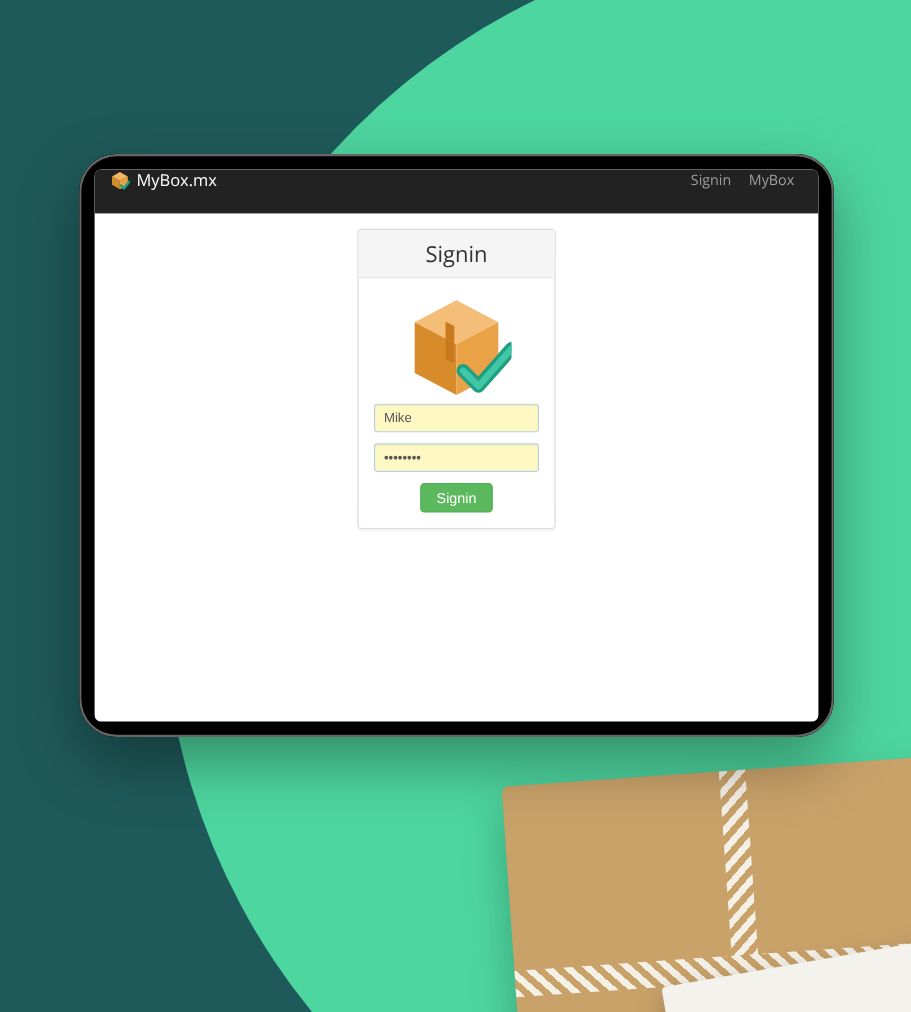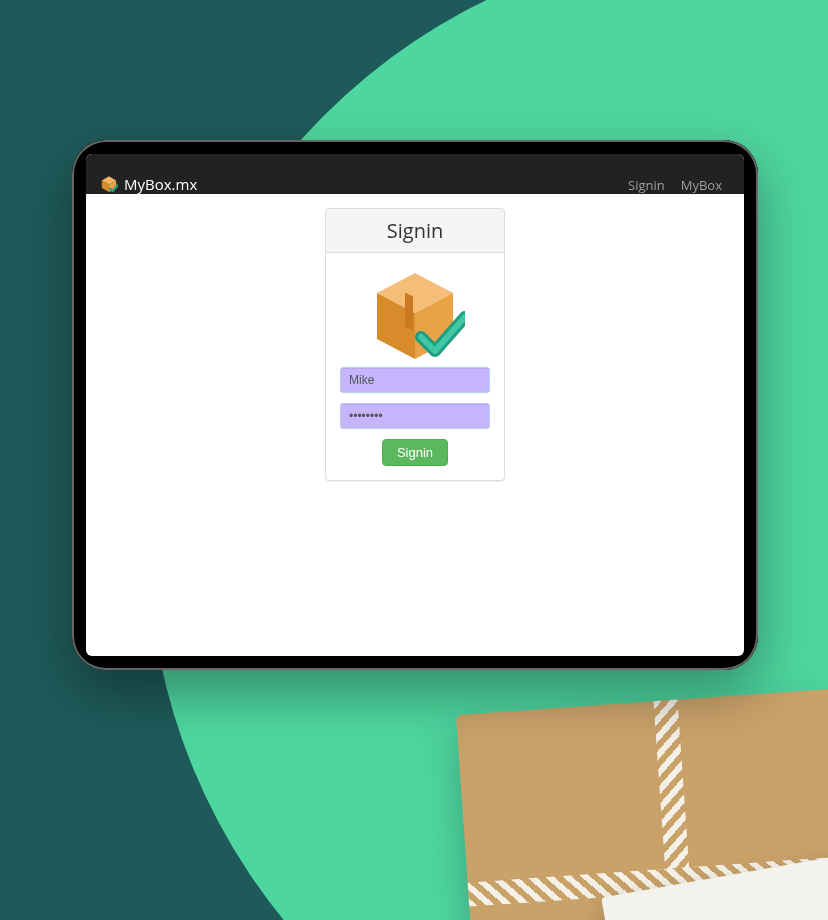--- a/index.html
+++ b/index.html
@@ -9,32 +9,32 @@
   .package:before{content:"";position:absolute;left:50%;top:0;bottom:0;width:24px;margin-left:-12px;background:repeating-linear-gradient(135deg,#f4f0e6 0 6px,#c9a26a 6px 12px);}
   .package:after{content:"";position:absolute;top:50%;left:0;right:0;height:24px;margin-top:-12px;background:repeating-linear-gradient(45deg,#f4f0e6 0 6px,#c9a26a 6px 12px);}
   .envelope{position:absolute;right:-90px;bottom:-170px;width:300px;height:220px;background:#f3f2ed;border-radius:4px;box-shadow:0 10px 25px rgba(0,0,0,.25);transform:rotate(-10deg);}
   .bow{position:absolute;left:50%;top:50%;width:70px;height:70px;margin:-35px 0 0 -35px;}
   .bow svg{width:100%;height:100%;}
   
   .tablet{position:absolute;left:72px;top:140px;width:686px;height:530px;background:#000;border-radius:34px;padding:14px;box-sizing:border-box;box-shadow:0 22px 55px rgba(0,0,0,.35);}
   .tablet:before{content:"";position:absolute;inset:0;border-radius:34px;box-shadow:inset 0 0 0 2px #666,inset 0 0 0 14px #000;}
   .screen{position:relative;width:100%;height:100%;background:#fff;border-radius:6px;overflow:hidden;}
   
-  .navbar{height:40px;background:#222;display:flex;align-items:flex-end;padding:0 14px;color:#ddd;font-size:14px;}
+  .navbar{height:40px;background:#222;display:flex;align-items:flex-start;padding:0 14px;color:#ddd;font-size:14px;}
   .brand{display:flex;align-items:center;gap:6px;color:#fff;font-size:15px;}
   .brand-icon{width:18px;height:18px;}
   .nav-spacer{flex:1;}
   .nav-link{color:#9d9d9d;font-size:13px;padding:0 8px;cursor:pointer;}
   
   .stage{display:flex;justify-content:center;padding-top:14px;}
   .panel{width:178px;border:1px solid #ddd;border-radius:4px;background:#fff;box-shadow:0 1px 1px rgba(0,0,0,.05);}
   .panel-heading{background:#f5f5f5;border-bottom:1px solid #ddd;border-radius:4px 4px 0 0;text-align:center;padding:8px 0;font-size:20px;color:#333;}
   .panel-body{padding:14px;display:flex;flex-direction:column;align-items:center;}
   .logo-big{width:100px;height:90px;margin-bottom:10px;}
-  .field{width:100%;height:26px;box-sizing:border-box;margin-bottom:10px;padding:2px 8px;font-size:12px;color:#555;background:#c4b5fd;border:1px solid #b8cfe6;border-radius:3px;box-shadow:inset 0 1px 1px rgba(0,0,0,.07);}
+  .field{width:100%;height:26px;box-sizing:border-box;margin-bottom:10px;padding:2px 8px;font-size:12px;color:#555;background:#fef9c3;border:1px solid #b8cfe6;border-radius:3px;box-shadow:inset 0 1px 1px rgba(0,0,0,.07);}
   .btn{background:#5cb85c;border:1px solid #4cae4c;color:#fff;font-size:13px;padding:5px 14px;border-radius:4px;cursor:pointer;}
 </style>
 </head>
 <body>
 
 <div class="bg-circle"></div>
 <div class="package">
   <div class="bow">
     <svg viewBox="0 0 100 100">
         <g stroke="#f4f0e6" stroke-width="4" fill="none">

